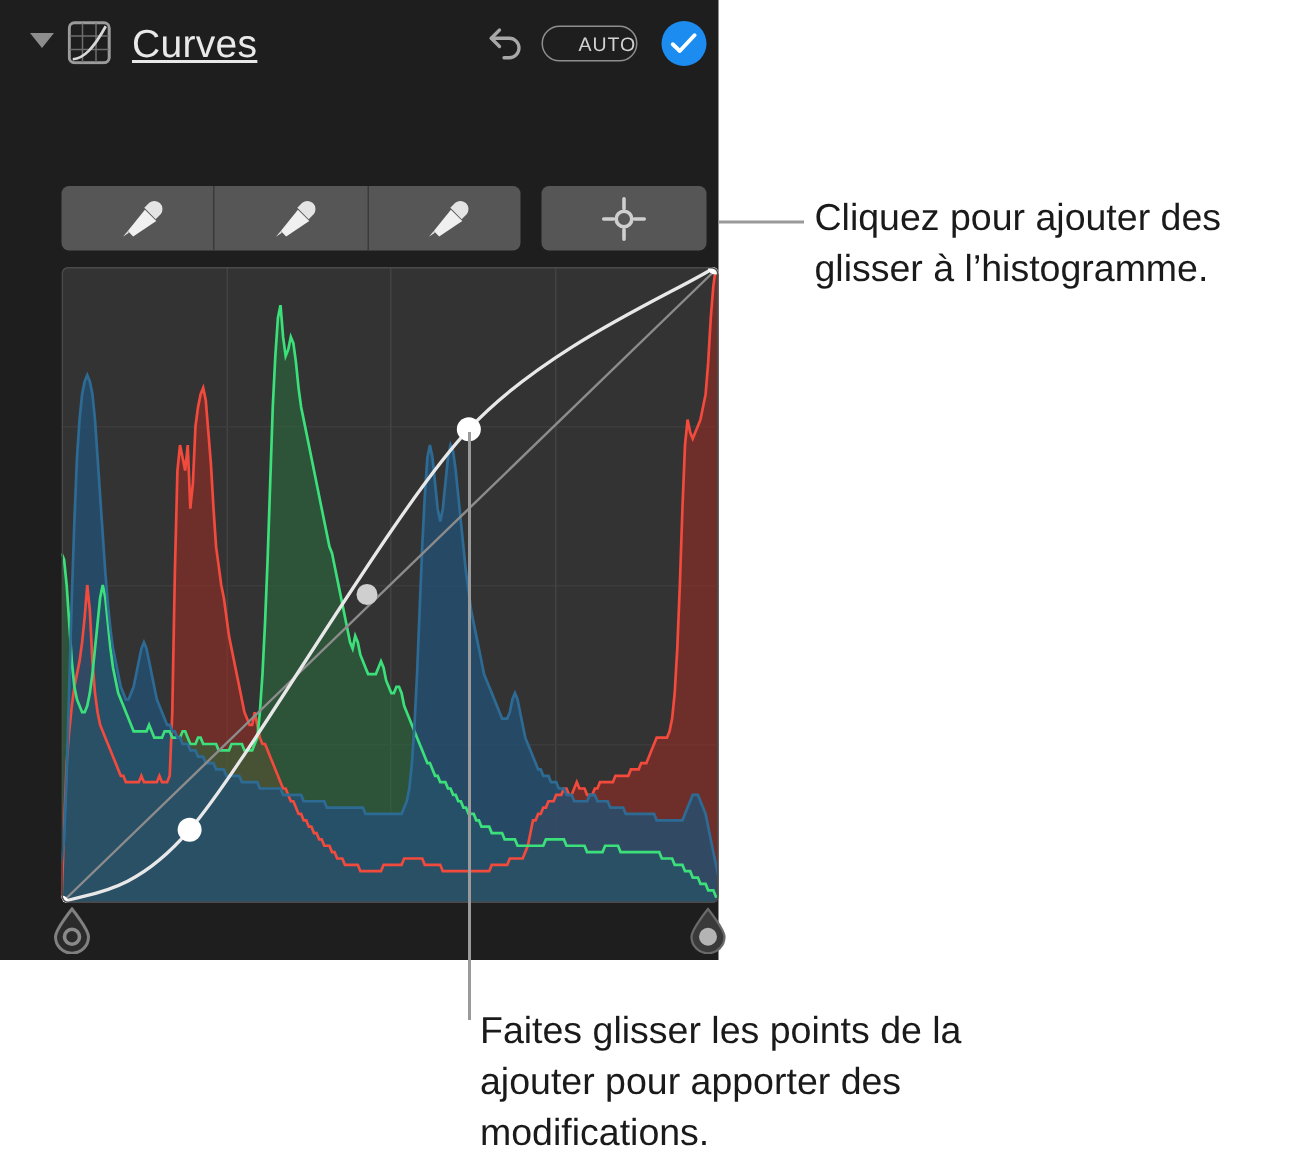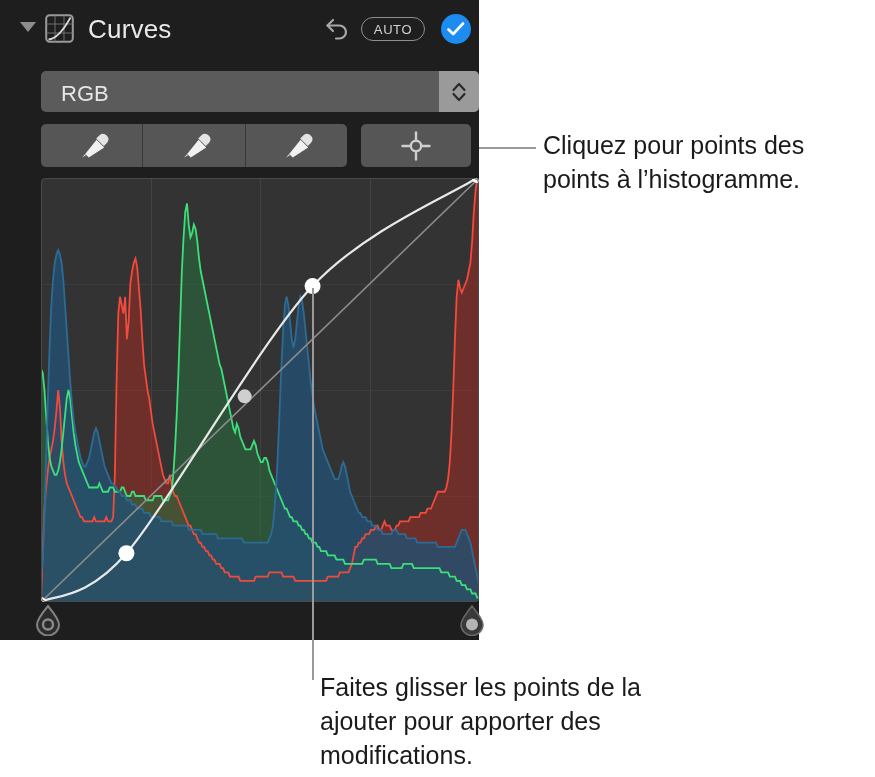--- a/index.html
+++ b/index.html
@@ -24,30 +24,30 @@
   #disclosure{
     position:absolute;left:20px;top:22px;width:0;height:0;
     border-left:8px solid transparent;border-right:8px solid transparent;
     border-top:10px solid #8d8d8d;
   }
   #curves-icon{
     position:absolute;left:45px;top:14px;width:29px;height:29px;
   }
   #panel-title{
     position:absolute;left:88px;top:14px;
-    font-size:26px;color:#e9e9e9;letter-spacing:.2px;white-space:nowrap;
+    font-size:26px;color:#e9e9e9;letter-spacing:.2px;white-space:nowrap;text-decoration:underline;
   }
   #revert-btn{
     position:absolute;left:322px;top:14px;width:30px;height:30px;cursor:pointer;
   }
   #auto-btn{
     position:absolute;left:361px;top:17px;width:64px;height:24px;
     border:1.5px solid #8f8f8f;border-radius:12px;
     color:#d2d2d2;font-size:13px;letter-spacing:.6px;
-    display:flex;align-items:center;justify-content:center;cursor:pointer;
+    display:flex;align-items:center;justify-content:flex-end;cursor:pointer;
     box-sizing:border-box;
   }
   #apply-btn{
     position:absolute;left:441px;top:14px;width:30px;height:30px;
     border-radius:50%;background:#1c8cf0;cursor:pointer;
   }
   #apply-btn svg{position:absolute;left:6px;top:7px;}
 
   
   #channel-select{
@@ -130,29 +130,20 @@
       <span>AUTO</span>
     </div>
 
     <div id="apply-btn">
       <svg width="18" height="16" viewBox="0 0 18 16">
         <path d="M1.5 8.5 L6.2 13 L16 2.5" fill="none" stroke="#ffffff" stroke-width="2.6" stroke-linecap="round" stroke-linejoin="round"></path>
       </svg>
     </div>
   </div>
 
-  <div id="channel-select">
-    <div id="channel-value">RGB</div>
-    <div id="channel-stepper">
-      <svg width="18" height="24" viewBox="0 0 18 24">
-        <path d="M3.5 10 L9 4 L14.5 10" fill="none" stroke="#2b2b2b" stroke-width="2.2" stroke-linecap="round" stroke-linejoin="round"></path>
-        <path d="M3.5 14 L9 20 L14.5 14" fill="none" stroke="#2b2b2b" stroke-width="2.2" stroke-linecap="round" stroke-linejoin="round"></path>
-      </svg>
-    </div>
-  </div>
 
   <div id="dropper-group">
     <div class="dropper-btn">
       <svg width="46" height="30" viewBox="0 0 46 30">
         <path d="M30.5 4.2 a5.4 5.4 0 0 1 7.6 7.6 l-3.3 3.3 -7.6 -7.6 z" fill="#e4e4e4"></path>
         <path d="M27.6 8.8 l7.6 7.6 -15.4 10.2 -3.6 -3.6 z" fill="#f0f0f0"></path>
         <path d="M16.2 23.0 l-3.3 3.8 4.0 -2.6 z" fill="#e4e4e4"></path>
       </svg>
     </div>
     <div class="dropper-btn">
@@ -223,16 +214,16 @@
       <circle cx="15" cy="20.5" r="5" fill="none" stroke="#8a8a8a" stroke-width="2.4"></circle>
     </svg>
     <svg class="range-handle" id="handle-white" width="30" height="32" viewBox="0 0 30 32">
       <path d="M15 2 C15 2 26 15.5 26 20.5 A11 11 0 1 1 4 20.5 C4 15.5 15 2 15 2 Z" fill="#3a3a3a" stroke="#6a6a6a" stroke-width="1.5"></path>
       <circle cx="15" cy="20.5" r="6" fill="#b4b4b4"></circle>
     </svg>
   </div>
 </div>
 
 <div id="callout-top-line" class="callout-line"></div>
-<div id="callout-top-text" class="callout-text">Cliquez pour points des points à l’histogramme.</div>
+<div id="callout-top-text" class="callout-text">Cliquez pour ajouter des glisser à l’histogramme.</div>
 
 <div id="callout-bottom-line" class="callout-line"></div>
 <div id="callout-bottom-text" class="callout-text">Faites glisser les points de la ajouter pour apporter des modifications.</div>
 
 </body></html>

